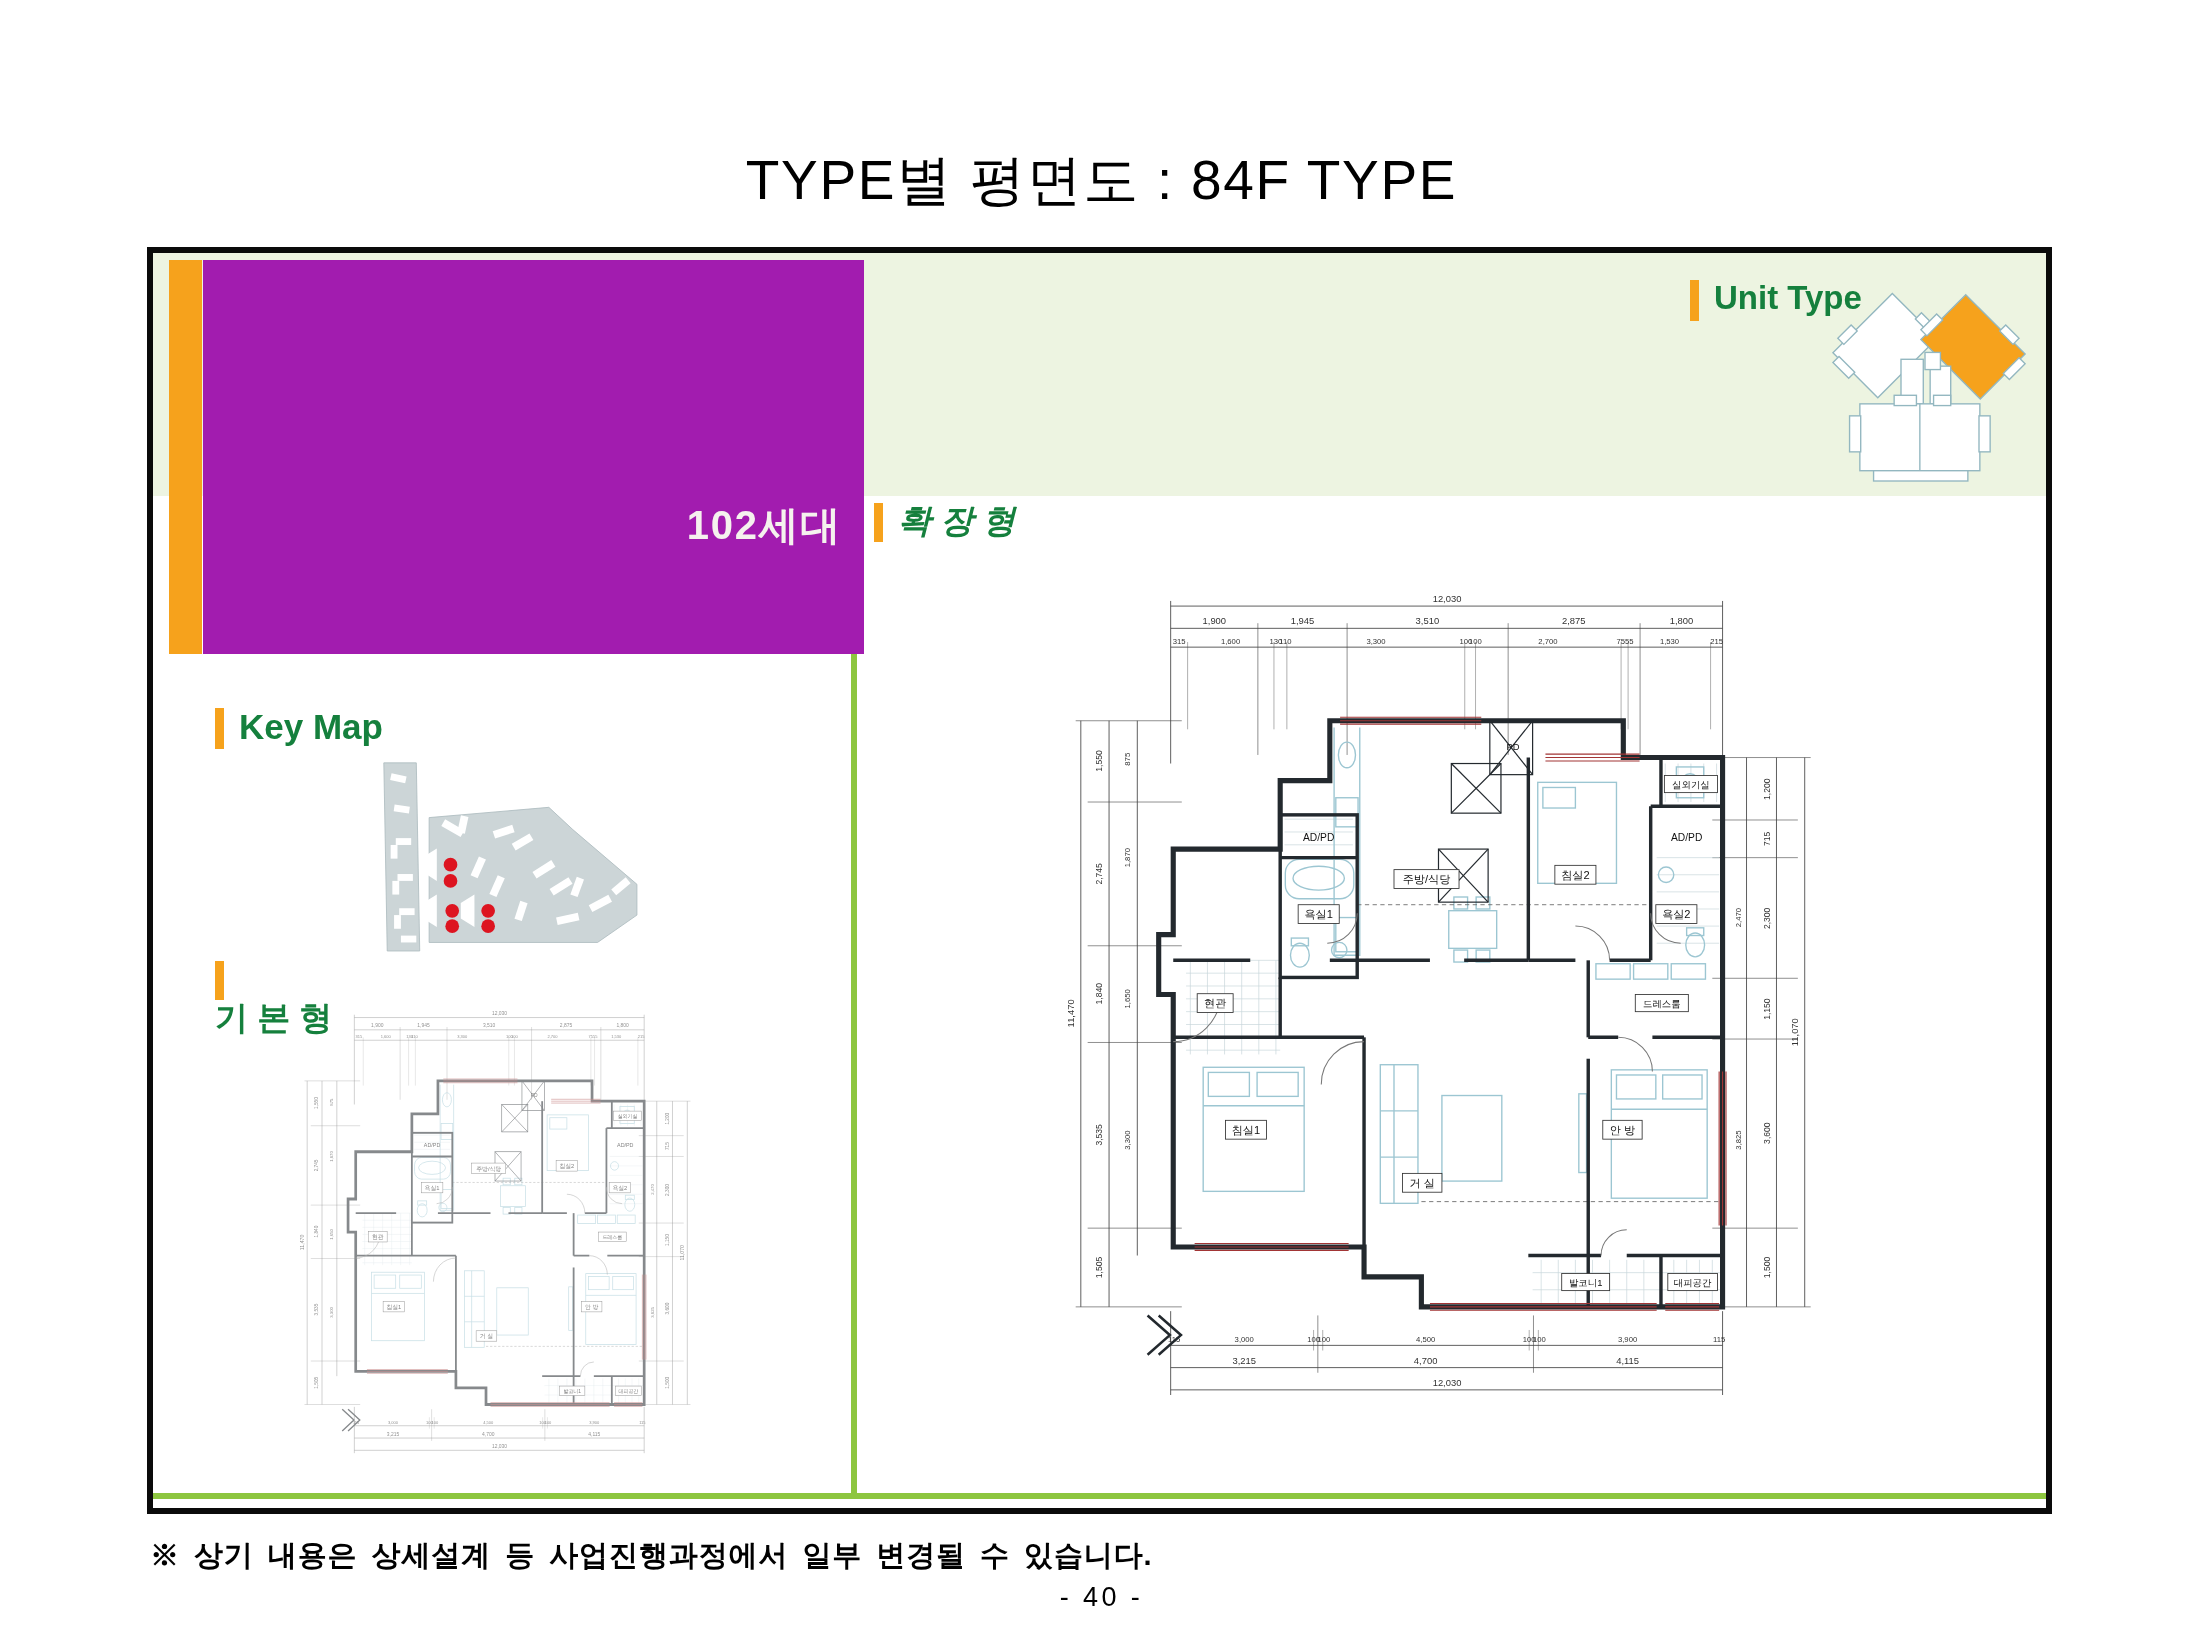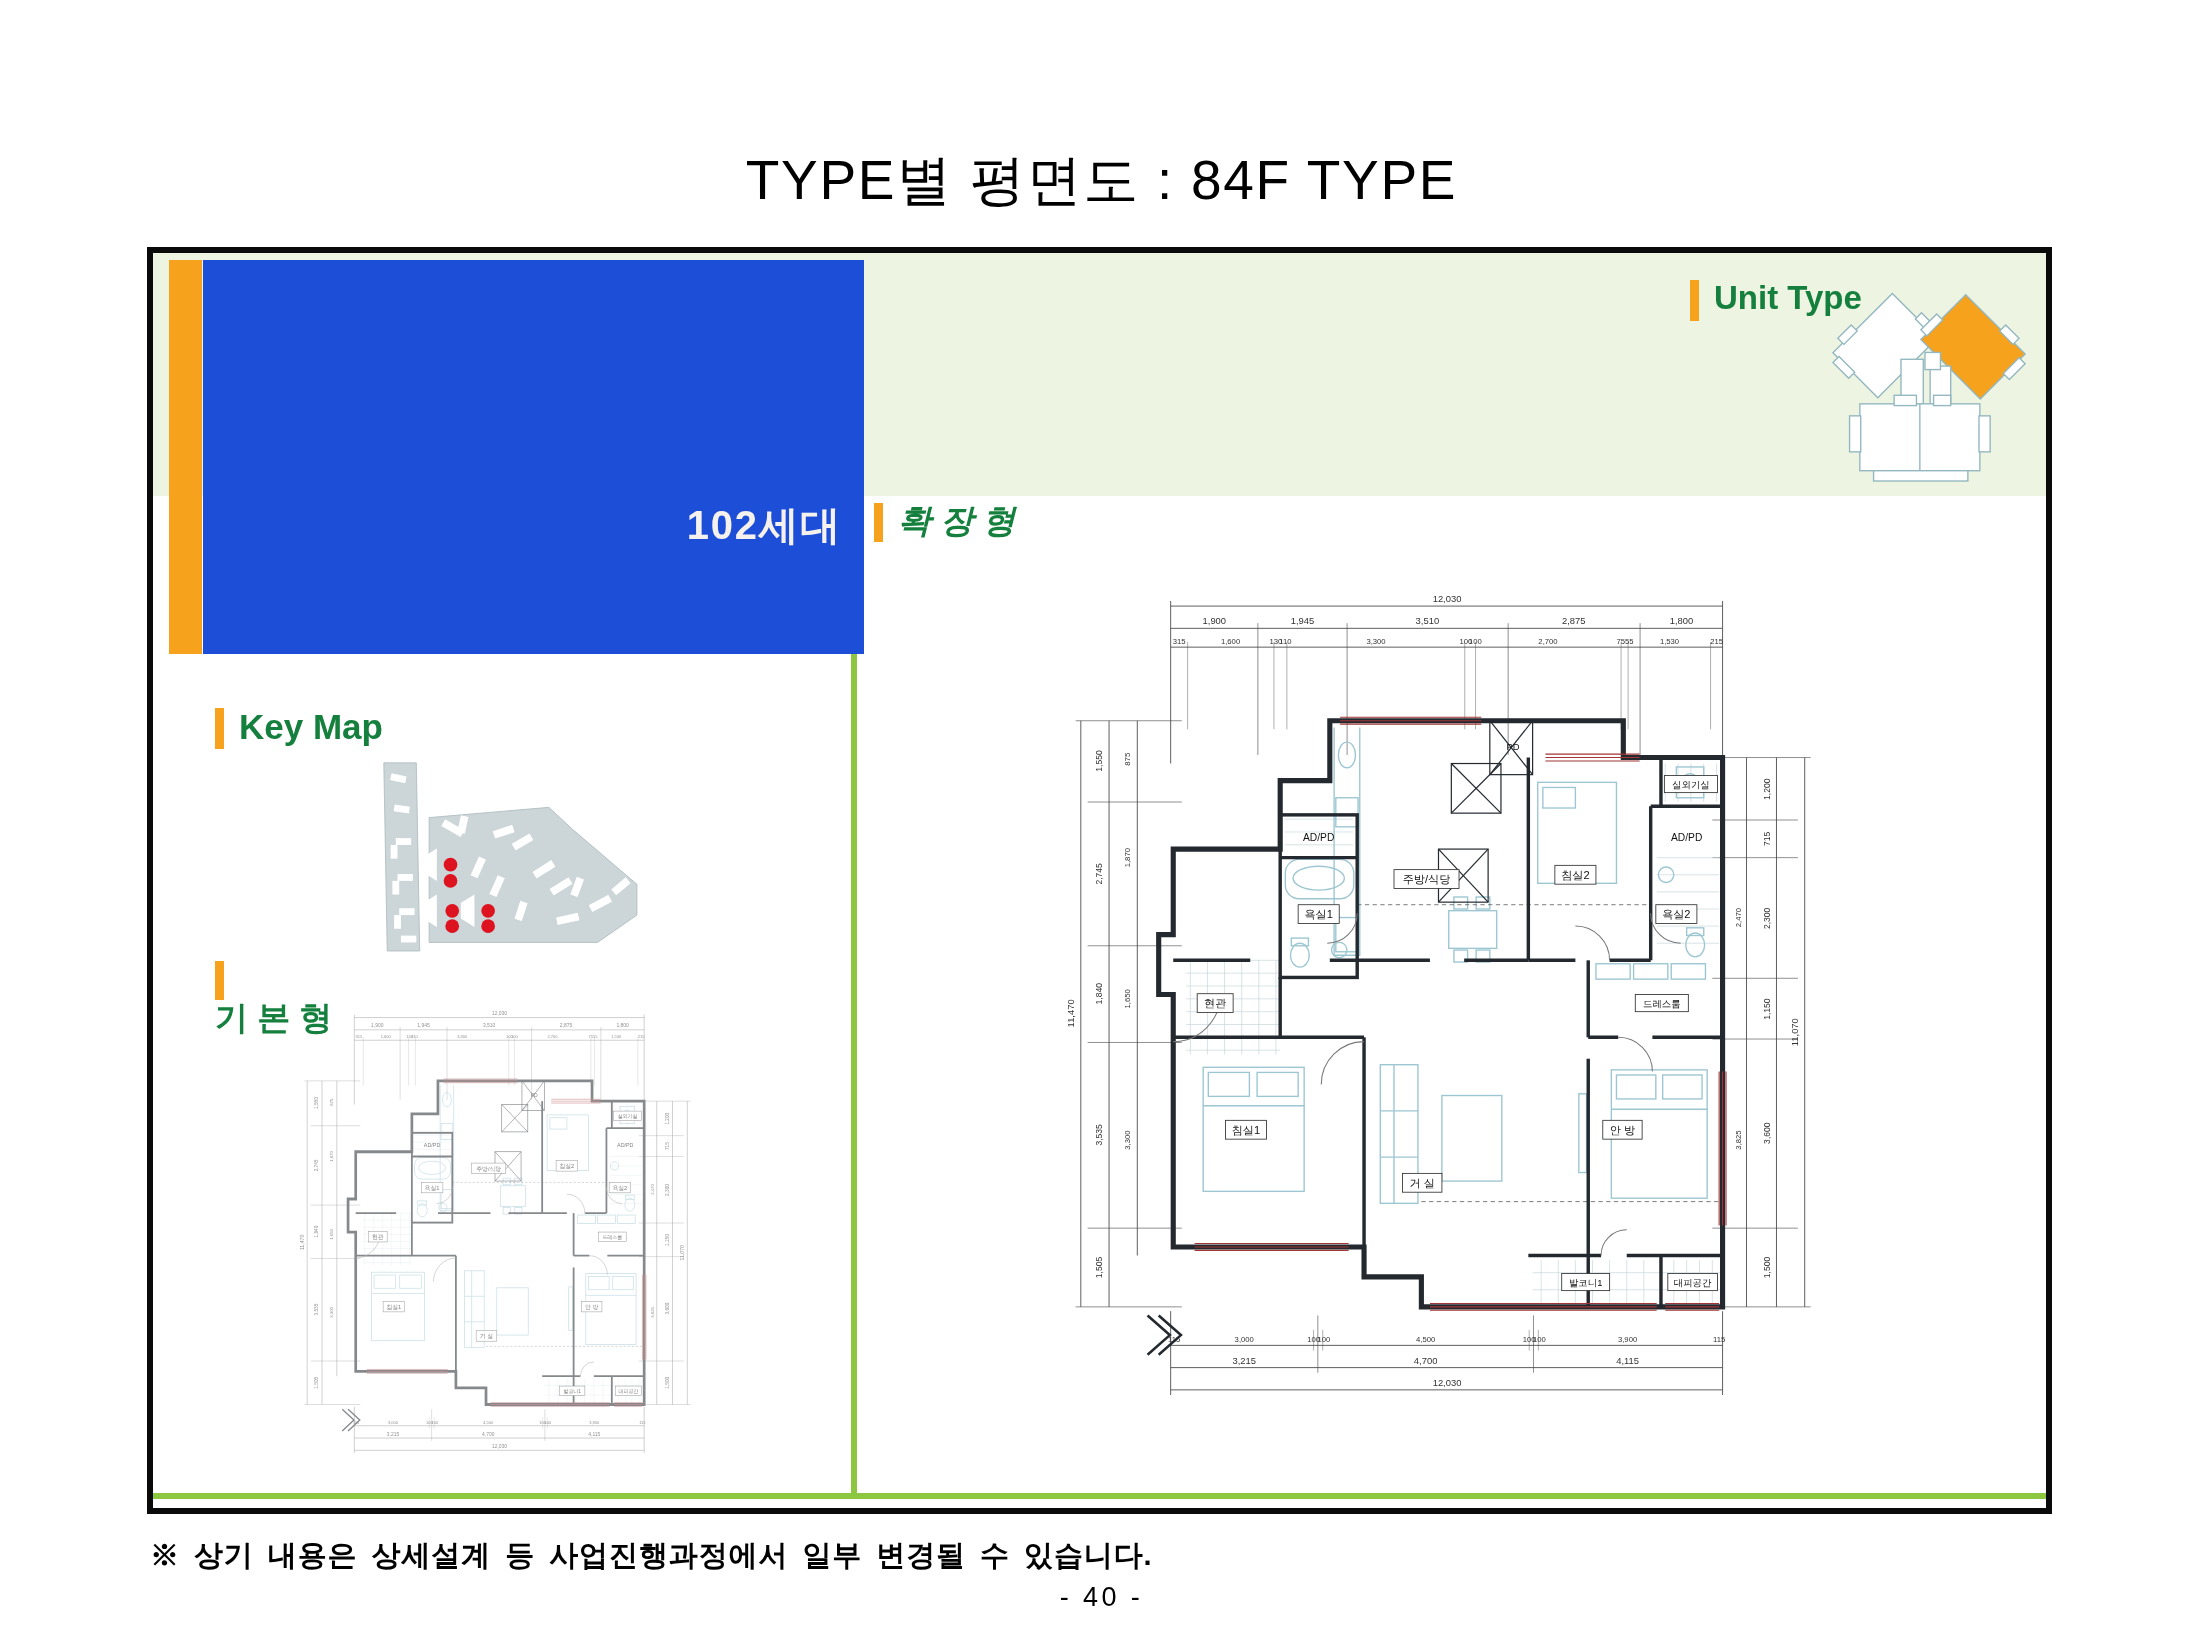--- a/index.html
+++ b/index.html
@@ -10,21 +10,21 @@
   .page-title{
     position:absolute;left:0;top:144px;width:100%;text-align:center;
     font-size:55px;font-weight:normal;color:#000;letter-spacing:1.7px;
   }
   .main-box{
     position:absolute;left:147px;top:247px;width:1905px;height:1267px;
     border:6px solid #0a0a0a;box-sizing:border-box;background:#ffffff;
   }
   .band{position:absolute;left:0;top:0;width:100%;height:243px;background:#edf4e1;}
   .orange-bar-card{position:absolute;left:16.3px;top:6.8px;width:33px;height:394px;background:#f6a21c;}
-  .navy-card{position:absolute;left:50px;top:6.8px;width:661px;height:394px;background:#1d4ed8;}
+  .navy-card{position:absolute;left:50px;top:6.8px;width:661px;height:394px;background:#a21caf;}
   .households{
     position:absolute;right:22px;top:238px;color:#f5f2ee;
     font-size:40px;font-weight:bold;letter-spacing:1.7px;
   }
   .area-line{
     position:absolute;right:19px;bottom:12px;color:#f5f2ee;font-weight:bold;
     line-height:1;white-space:nowrap;
   }
   .area-number{font-size:104px;}
   .area-unit{font-size:55px;}

